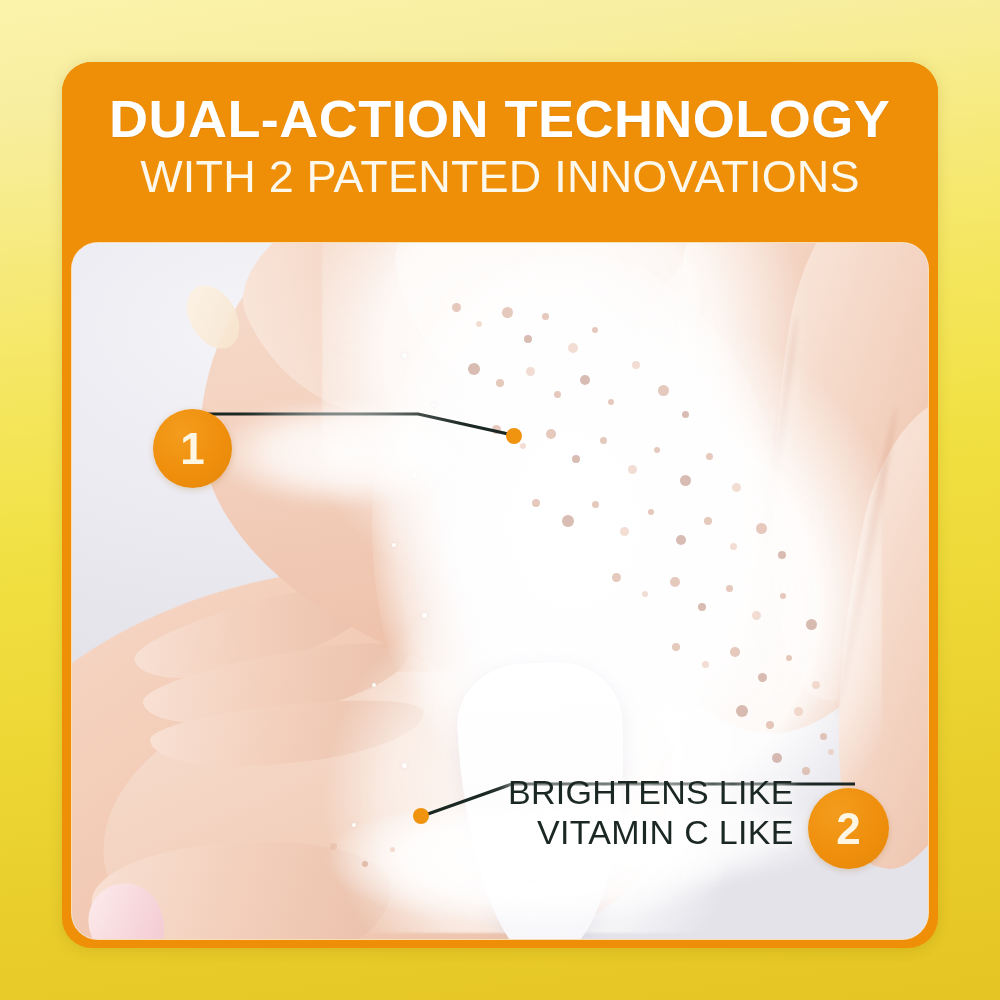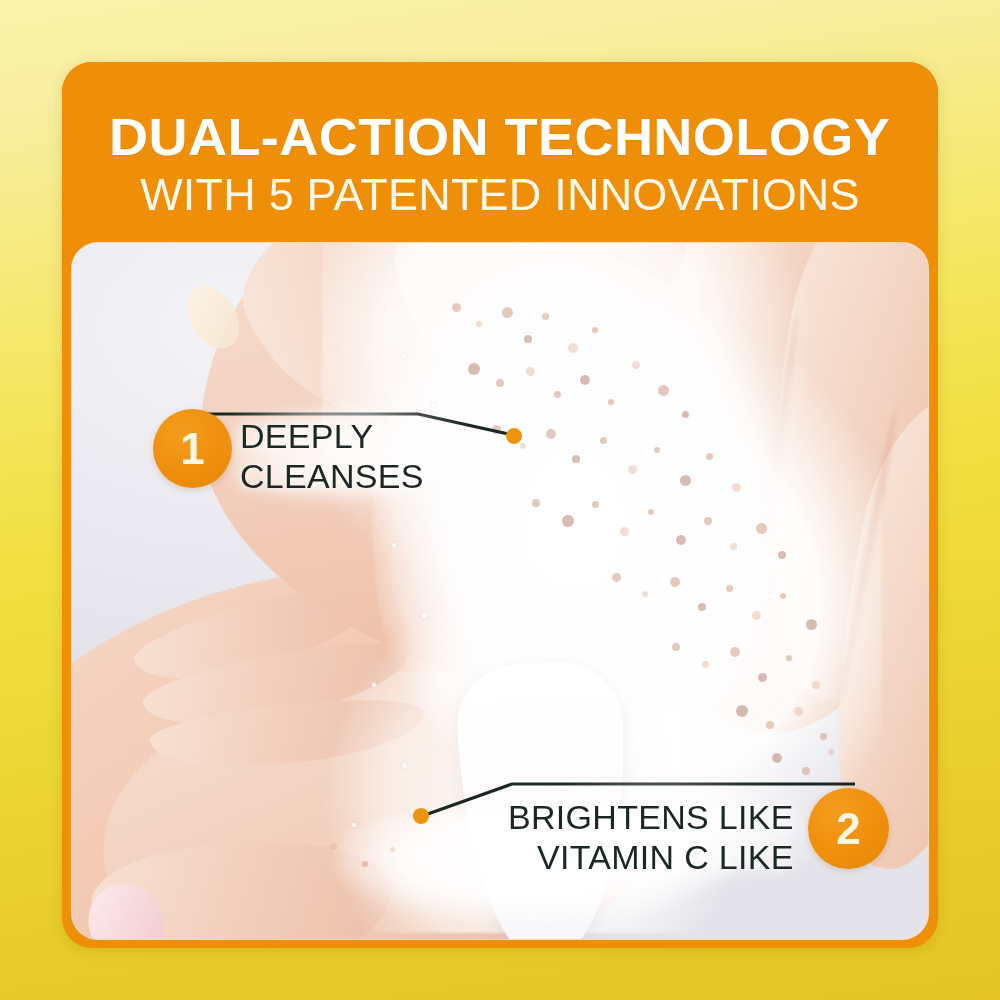--- a/index.html
+++ b/index.html
@@ -44,21 +44,21 @@
   .header {
     position: absolute;
     left: 0;
     top: 0;
     width: 876px;
     height: 177px;
     background: #ef8f08;
     display: flex;
     flex-direction: column;
     align-items: center;
-    justify-content: center;
+    justify-content: flex-start;
     padding-top: 28px;
     box-sizing: border-box;
   }
 
   .header-title {
     color: #ffffff;
     font-family: "Liberation Sans Narrow", "Liberation Sans", sans-serif;
     font-weight: bold;
     font-size: 52px;
     letter-spacing: 0.4px;
@@ -284,21 +284,21 @@
     font-weight: normal;
     font-size: 34px;
     line-height: 40px;
     letter-spacing: 0.3px;
     white-space: nowrap;
     text-shadow: 0 0 10px rgba(255,255,255,0.95),
                  0 0 20px rgba(255,255,255,0.85),
                  0 0 30px rgba(255,255,255,0.6);
   }
   .label-1 { left: 240px; top: 416px; }
-  .label-2 { left: 508px; top: 797px; text-align: right; }
+  .label-2 { left: 508px; top: 772px; text-align: right; }
 
   .leader-svg {
     position: absolute;
     left: 0; top: 0;
     width: 1000px; height: 1000px;
     pointer-events: none;
   }
 
   .label-halo {
     position: absolute;
@@ -312,21 +312,21 @@
 </style>
 </head>
 <body>
 
 <div id="infographic">
 
   <div class="card">
 
     <div class="header">
       <div class="header-title">DUAL-ACTION TECHNOLOGY</div>
-      <div class="header-subtitle">WITH 5 PATENTED INNOVATIONS</div>
+      <div class="header-subtitle">WITH 2 PATENTED INNOVATIONS</div>
     </div>
 
     <div class="photo-panel">
       <div class="photo">
 
         <div class="bg-wash"></div>
 
         <div class="hand-lower"></div>
         <div class="hand-lower-2"></div>
         <div class="lf lf1"></div>
@@ -431,24 +431,20 @@
 
     <polyline points="205,414 418,414 513,435" fill="none" stroke="#1b2722" stroke-width="3.2"></polyline>
     <circle cx="514" cy="436" r="8" fill="#f0940f"></circle>
 
     <polyline points="425,815 512,784 855,784" fill="none" stroke="#1b2722" stroke-width="3.2"></polyline>
     <circle cx="421" cy="816" r="8" fill="#f0940f"></circle>
   </svg>
 
   <div class="label-halo halo-1"></div>
   <div class="badge badge-1">1</div>
-  <div class="callout-label label-1">
-    <div>DEEPLY</div>
-    <div>CLEANSES</div>
-  </div>
 
   <div class="label-halo halo-2"></div>
   <div class="badge badge-2">2</div>
   <div class="callout-label label-2">
     <div>BRIGHTENS LIKE</div>
     <div>VITAMIN C LIKE</div>
   </div>
 
 </div>
 

